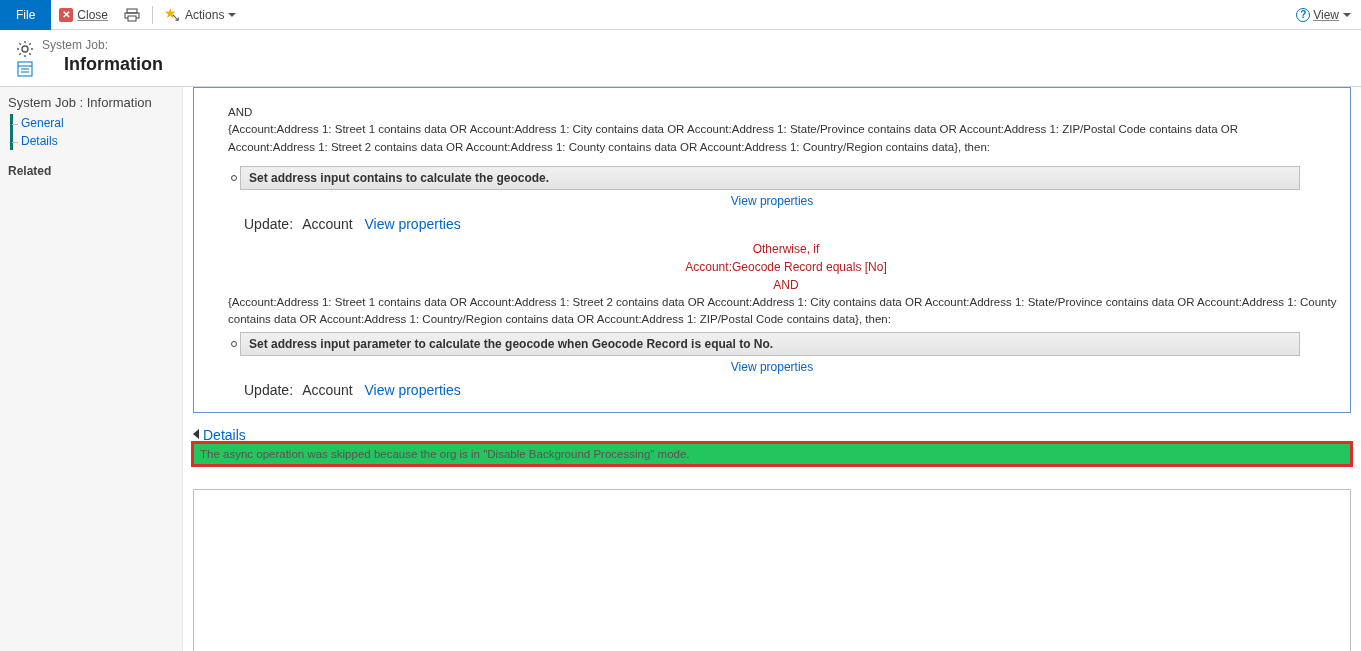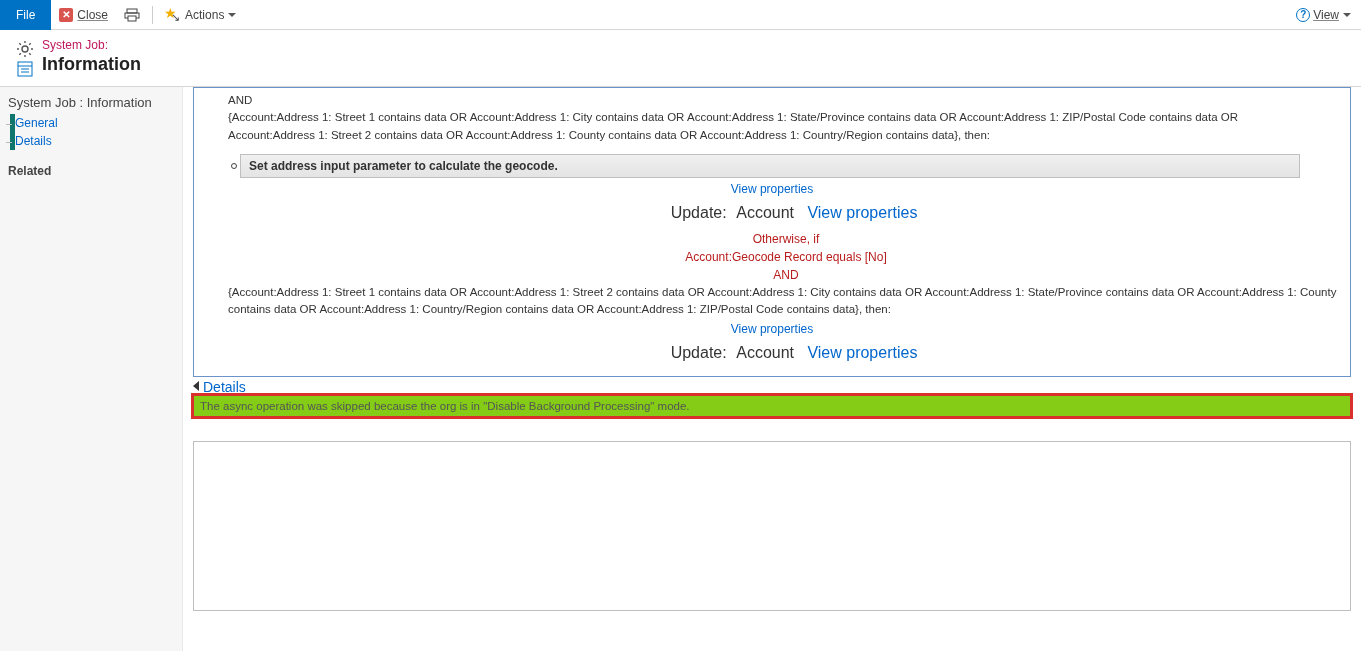--- a/index.html
+++ b/index.html
@@ -19,55 +19,55 @@
   .caret { width:0; height:0; border-left:4px solid transparent; border-right:4px solid transparent; border-top:4px solid #555; display:inline-block; margin-left:4px; }
   .help-right { margin-left:auto; padding-right:10px; display:flex; align-items:center; cursor:pointer; color:#444; }
   .help-icon { width:14px; height:14px; border:1.5px solid #0072c6; border-radius:50%; color:#0072c6; display:inline-flex; align-items:center; justify-content:center; font-size:10px; font-weight:bold; margin-right:3px; }
 
   
   .header-section { padding: 8px 10px 8px 8px; border-bottom: 1px solid #d6d6d6; display:flex; align-items:flex-start; }
   .header-icons { width: 34px; display:flex; flex-direction:column; align-items:center; gap:2px; margin-top:2px; }
   .gear-icon { width:18px; height:18px; display:inline-flex; align-items:center; justify-content:center; font-size:16px; }
   .form-icon { width:18px; height:18px; display:inline-flex; align-items:center; justify-content:center; color:#0072c6; font-size:14px; }
   .header-text {}
-  .header-breadcrumb { color:#be185d; font-size:12px; }
-  .header-title { font-size:18px; font-weight:600; color:#222; margin-top:2px; }
+  .header-breadcrumb { color:#737373; font-size:12px; }
+  .header-title { font-size:18px; font-weight:600; color:#222; margin-top:2px;margin-left:22px; }
 
   
   .body { display:flex; height: calc(651px - 30px - 47px); }
   .leftnav { width:183px; background:#f6f6f6; border-right:1px solid #e8e8e8; padding:8px 8px; }
   .leftnav-title { font-weight:400; color:#444; font-size:13px; margin-bottom:4px; }
-  .tree-line { border-left:5px solid #0f766e; margin-left:2px; }
+  .tree-line { border-left:3px solid #0f766e; margin-left:2px; padding-left:8px; }
   .nav-item { color:#0066cc; padding:2px 0; font-size:12px; cursor:pointer; position:relative; }
   .nav-item::before { content:""; position:absolute; left:-9px; top:10px; width:6px; height:1px; background:#bbb; }
   .nav-section { margin-top:14px; font-weight:600; color:#444; }
 
   .main { flex:1; position:relative; overflow:hidden; }
   .main-scroll { position:absolute; inset:0; overflow-y:scroll; }
   .main-inner { padding: 0 10px 10px 10px; }
-  .outlined-block { border:1px solid #6b93c9; padding:4px 6px 10px 6px; position:relative; margin-bottom:2px; }
+  .outlined-block { border:1px solid #6b93c9; padding:16px 6px 10px 6px; position:relative; margin-bottom:14px; }
   .outlined-block .top-text { font-size:11.5px; color:#333; line-height:1.5; padding:0 28px 6px 28px; }
 
   .step-row { display:flex; align-items:stretch; margin:4px 0 0 28px; }
   .bullet { width:12px; display:flex; align-items:center; justify-content:center; }
   .bullet-dot { width:6px; height:6px; border:1px solid #444; border-radius:50%; background:#fff; }
   .step-bar { flex:1; max-width:1060px; background:linear-gradient(#f0f0f0,#e4e4e4); border:1px solid #bfbfbf; padding:4px 8px; font-weight:600; font-size:12px; }
   .step-link { text-align:center; padding:4px 0; }
-  .step-sub { margin-left:44px; padding:4px 0; font-size:16px; color:#333;text-align:center; }
+  .step-sub { margin-left:44px; padding:4px 0; font-size:14px; color:#333; }
   .step-sub .lbl { margin-right:6px; }
   a.link { color:#0066cc; text-decoration:none; cursor:pointer; }
 
   .otherwise { margin-left:28px; font-size:12px; color:#b91c1c; line-height:1.5; padding-top:4px;text-align:center;}
   .long-cond { margin-left:28px; font-size:11.5px; color:#333; line-height:1.5; }
 
   .chevron-icon { display:inline-block; width:0; height:0; border-top:5px solid transparent; border-bottom:5px solid transparent; border-right:6px solid #333; margin-right:4px; vertical-align:middle; transform: translateY(-1px);}
   .section-toggle { color:#0066cc; font-size:14px; cursor:pointer; display:inline-flex; align-items:center; }
 
   .subheading { font-size:14px; color:#555; margin:10px 0 6px 0; }
-  .msgbox { border:1px solid #bfbfbf; padding:4px 6px; height:22px; font-size:11.5px; color:#555; background:#84cc16; display:flex; align-items:center;text-align:center; }
+  .msgbox { border:1px solid #bfbfbf; padding:4px 6px; height:22px; font-size:11.5px; color:#555; background:#22c55e; display:flex; align-items:center;text-align:center; }
   .red-highlight { outline:3px solid #d9302b; outline-offset:-1px; }
   .big-empty { border:1px solid #bfbfbf; height:170px; margin-top:24px; background:#fff; }
 
   
   .main-scroll::-webkit-scrollbar { width:16px; }
   .main-scroll::-webkit-scrollbar-track { background:#f0f0f0; }
   .main-scroll::-webkit-scrollbar-thumb { background:#c8c8c8; border:3px solid #f0f0f0; border-radius:4px; }
   .main-scroll::-webkit-scrollbar-button { height:16px; background:#e6e6e6; }
 </style>
 </head>
@@ -153,39 +153,45 @@
         <div class="outlined-block">
           <div class="top-text">
             <span>AND</span><br>
             <span>{Account:Address 1: Street 1 contains data OR Account:Address 1: City contains data OR Account:Address 1: State/Province contains data OR Account:Address 1: ZIP/Postal Code contains data OR Account:Address 1: Street 2 contains data OR Account:Address 1: County contains data OR Account:Address 1: Country/Region contains data}, then:</span>
           </div>
 
           <div class="step-row">
             <div class="bullet">
                 <div class="bullet-dot"></div>
               </div>
-            <div class="step-bar">Set address input parameter to calculate the geocode.</div>
+            <div class="step-bar">Set address input contains to calculate the geocode.</div>
           </div>
           <div class="step-link">
             <a class="link">View properties</a>
           </div>
 
           <div class="step-sub">
             <span class="lbl">Update:</span>
             <span>Account</span>&nbsp;&nbsp;
             <a class="link">View properties</a>
           </div>
 
           <div class="otherwise">
             <span>Otherwise, if</span><br>
             <span>Account:Geocode Record equals [No]</span><br>
             <span>AND</span>
           </div>
           <div class="long-cond">{Account:Address 1: Street 1 contains data OR Account:Address 1: Street 2 contains data OR Account:Address 1: City contains data OR Account:Address 1: State/Province contains data OR Account:Address 1: County contains data OR Account:Address 1: Country/Region contains data OR Account:Address 1: ZIP/Postal Code contains data}, then:</div>
 
+          <div class="step-row">
+            <div class="bullet">
+                <div class="bullet-dot"></div>
+              </div>
+            <div class="step-bar">Set address input parameter to calculate the geocode when Geocode Record is equal to No.</div>
+          </div>
           <div class="step-link">
             <a class="link">View properties</a>
           </div>
 
           <div class="step-sub">
             <span class="lbl">Update:</span>
             <span>Account</span>&nbsp;&nbsp;
             <a class="link">View properties</a>
           </div>
         </div>

